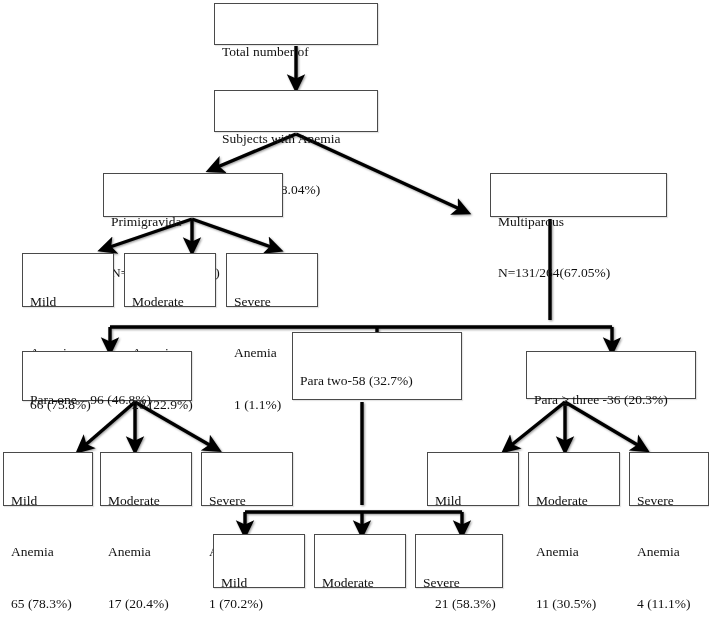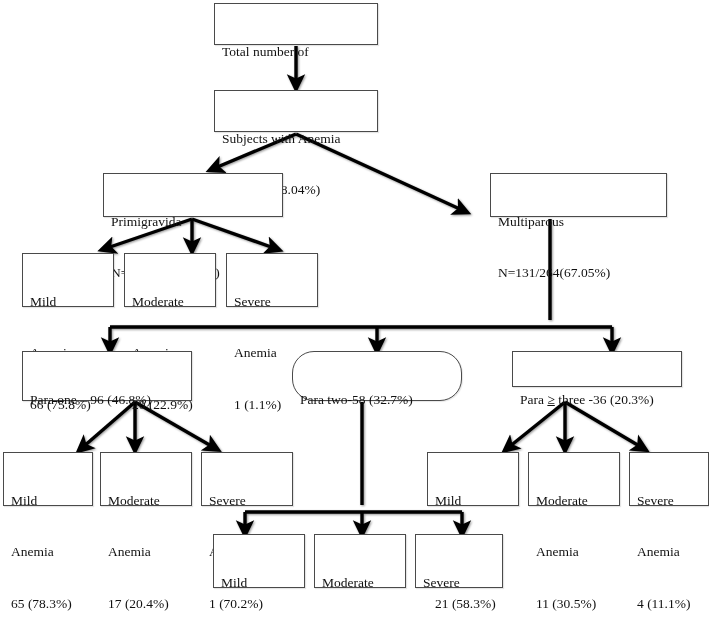--- a/index.html
+++ b/index.html
@@ -126,24 +126,24 @@
   </div>
   <div class="node" style="left:226px;top:253px;width:92px;height:54px;">
     <span class="ln">Severe</span>
     <span class="ln">Anemia</span>
     <span class="ln">1 (1.1%)</span>
   </div>
 
   <div class="node" style="left:22px;top:351px;width:170px;height:50px;">
     <span class="ln">Para one – 96 (46.8%)</span>
   </div>
-  <div class="node" style="left:292px;top:351px;width:170px;height:50px;border-radius:22px;">
+  <div class="node" style="left:292px;top:332px;width:170px;height:68px;">
     <span class="ln">Para two-58 (32.7%)</span>
   </div>
-  <div class="node" style="left:512px;top:351px;width:170px;height:36px;">
+  <div class="node" style="left:526px;top:351px;width:170px;height:48px;">
     <span class="ln"><span>Para </span><span class="gte">≥</span><span> three -36 (20.3%)</span></span>
   </div>
 
   <div class="node" style="left:3px;top:452px;width:90px;height:54px;">
     <span class="ln">Mild</span>
     <span class="ln">Anemia</span>
     <span class="ln">65 (78.3%)</span>
   </div>
   <div class="node" style="left:100px;top:452px;width:92px;height:54px;">
     <span class="ln">Moderate</span>

